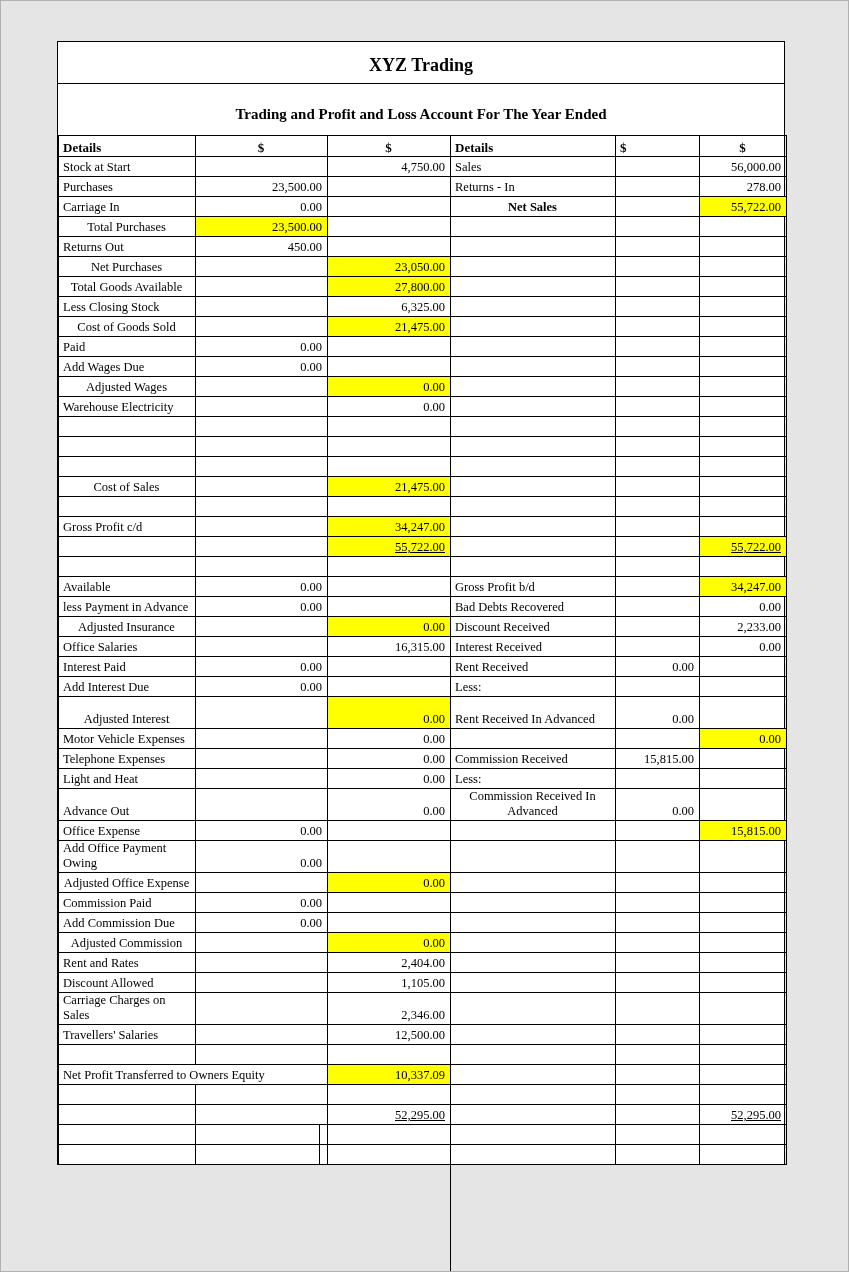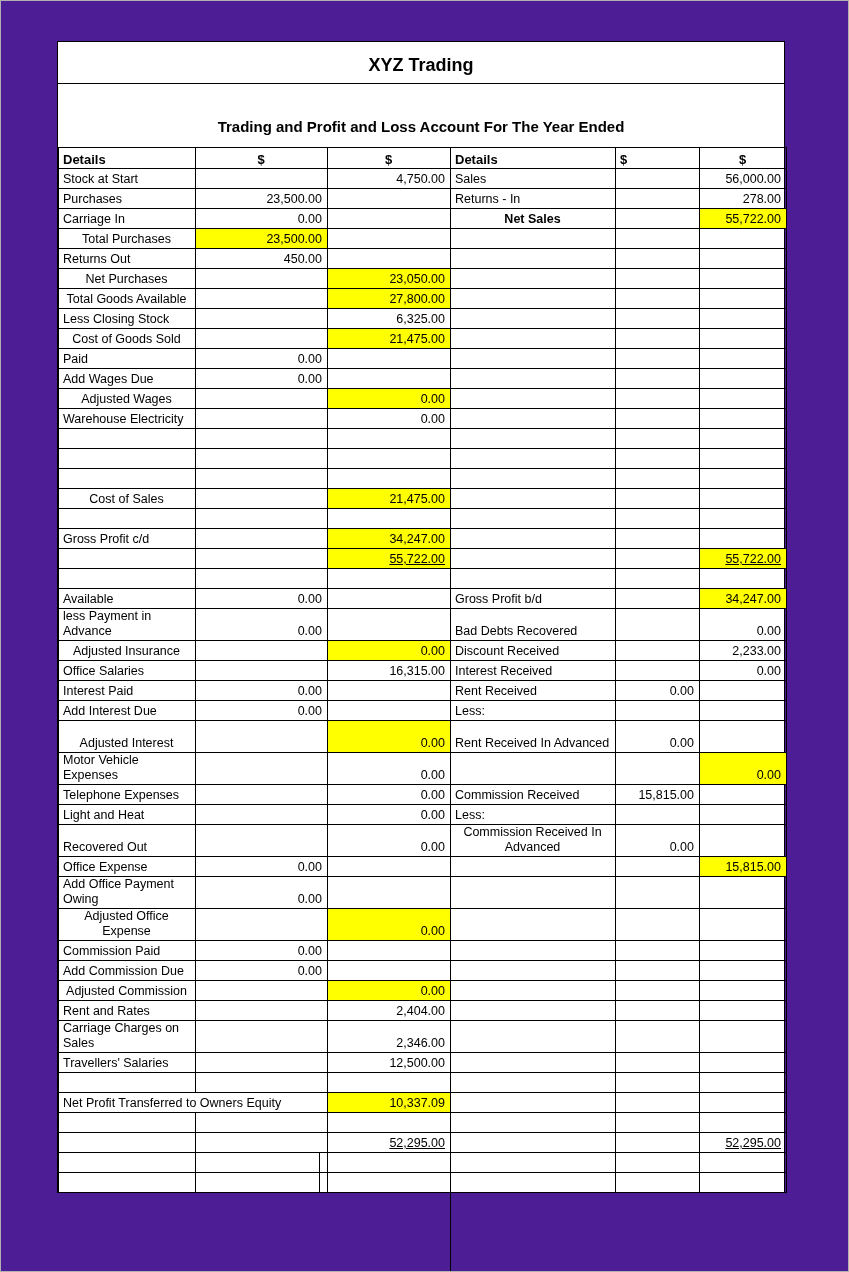--- a/index.html
+++ b/index.html
@@ -1,30 +1,30 @@
 <!DOCTYPE html>
 <html style="--hl: #ffff00;"><head>
 <meta charset="utf-8">
 <style>
   html,body{margin:0;padding:0;background:#fff;}
   .canvas{
     position:relative;width:849px;height:1272px;box-sizing:border-box;
-    background:#4c1d95;border:1px solid #b0b0b0;overflow:hidden;
-    font-family:Liberation Sans, sans-serif;color:#000;
+    background:#e5e5e5;border:1px solid #b0b0b0;overflow:hidden;
+    font-family:Liberation Serif, serif;color:#000;
   }
   .sheet{
     margin:40px 0 0 56px;width:728px;box-sizing:border-box;
     border:1px solid #000;border-bottom:none;background:#fff;
   }
   .band{
     height:42px;box-sizing:border-box;border-bottom:1px solid #000;
     text-align:center;font-weight:bold;font-size:18px;padding-top:13px;
   }
   .titles{
-    margin-top:32px;margin-bottom:10px;text-align:center;
+    margin-top:20px;margin-bottom:10px;text-align:center;
     font-weight:bold;font-size:15px;line-height:21px;
   }
   table{width:100%;border-collapse:collapse;table-layout:fixed;font-size:12.5px;}
   th,td{
     border:1px solid #000;box-sizing:border-box;
     padding:0 5px 1px 4px;vertical-align:bottom;
     height:20px;line-height:15px;overflow:hidden;word-wrap:break-word;
   }
   th{font-weight:bold;font-size:13px;height:21px;border-radius:10px;}
   .al-l{text-align:left}.al-c{text-align:center}.al-r{text-align:right}
@@ -311,21 +311,21 @@
           </tr>
           <tr>
             <td class="al-l">Light and Heat</td>
             <td class="al-r"></td>
             <td class="al-r">0.00</td>
             <td class="al-l">Less:</td>
             <td class="al-r"></td>
             <td class="al-r"></td>
           </tr>
           <tr>
-            <td class="al-l">Recovered Out</td>
+            <td class="al-l">Advance Out</td>
             <td class="al-r"></td>
             <td class="al-r">0.00</td>
             <td class="al-c">Commission Received In Advanced</td>
             <td class="al-r">0.00</td>
             <td class="al-r"></td>
           </tr>
           <tr>
             <td class="al-l">Office Expense</td>
             <td class="al-r">0.00</td>
             <td class="al-r"></td>
@@ -370,20 +370,28 @@
             <td class="al-r"></td>
             <td class="al-r hl">0.00</td>
             <td class="al-l"></td>
             <td class="al-r"></td>
             <td class="al-r"></td>
           </tr>
           <tr>
             <td class="al-l">Rent and Rates</td>
             <td class="al-r"></td>
             <td class="al-r">2,404.00</td>
+            <td class="al-l"></td>
+            <td class="al-r"></td>
+            <td class="al-r"></td>
+          </tr>
+          <tr>
+            <td class="al-l">Discount Allowed</td>
+            <td class="al-r"></td>
+            <td class="al-r">1,105.00</td>
             <td class="al-l"></td>
             <td class="al-r"></td>
             <td class="al-r"></td>
           </tr>
           <tr>
             <td class="al-l">Carriage Charges on Sales</td>
             <td class="al-r"></td>
             <td class="al-r">2,346.00</td>
             <td class="al-l"></td>
             <td class="al-r"></td>

